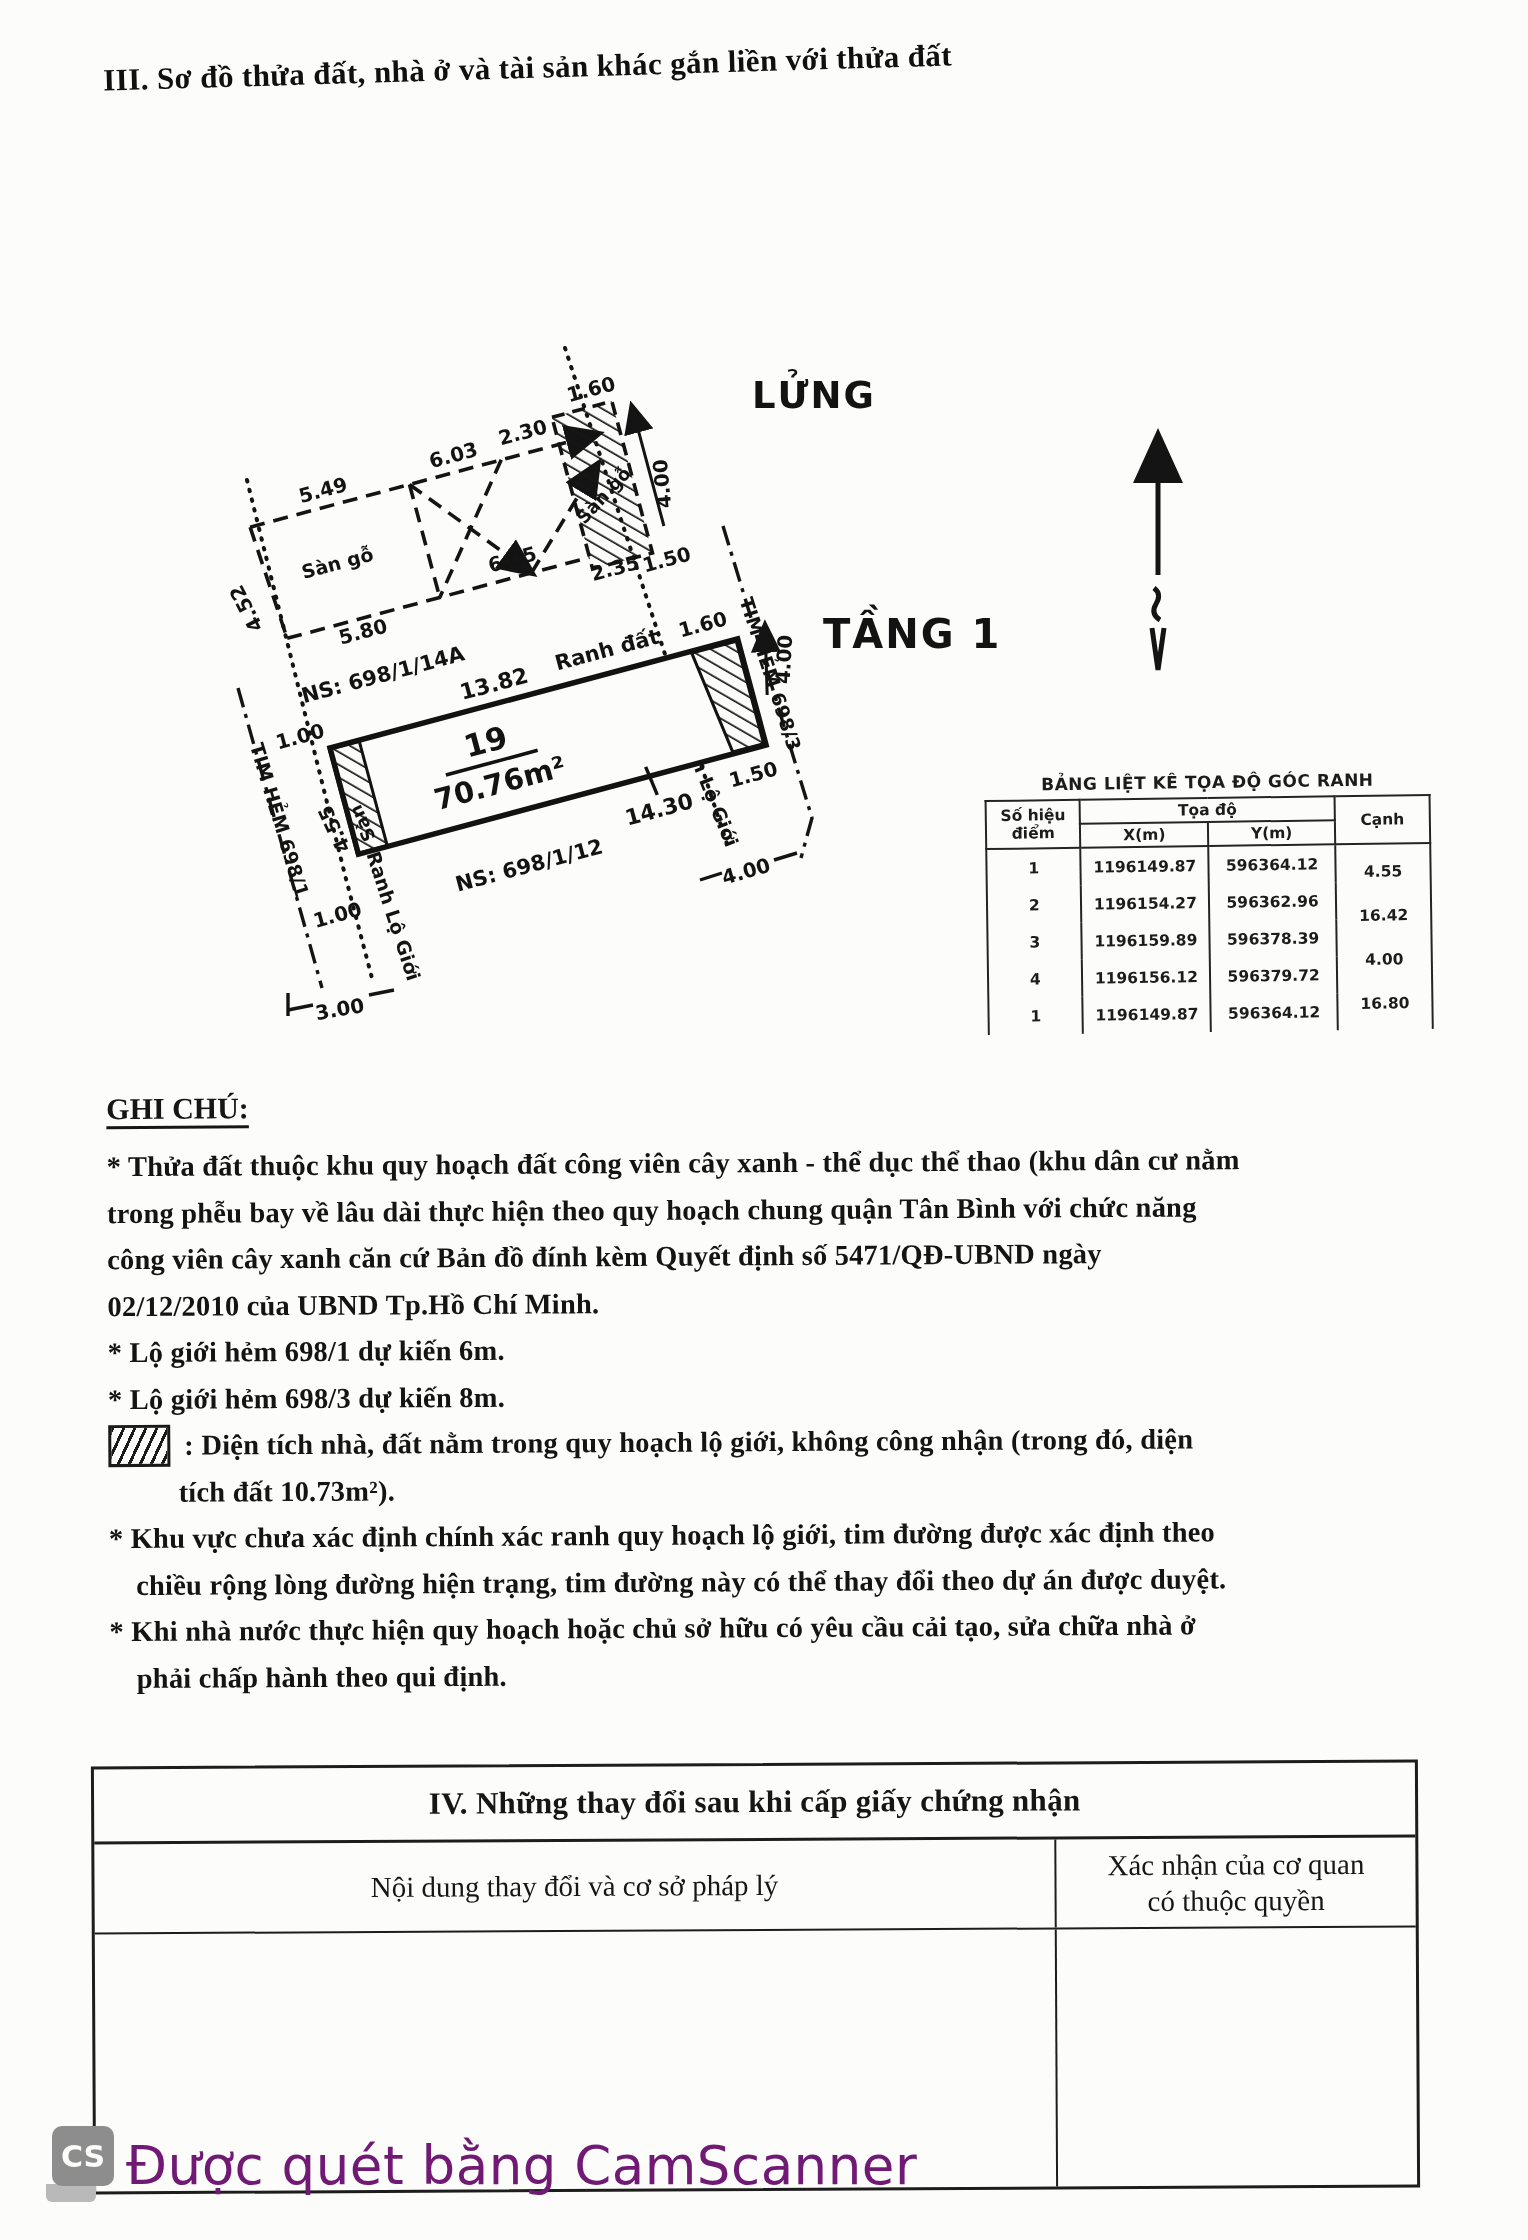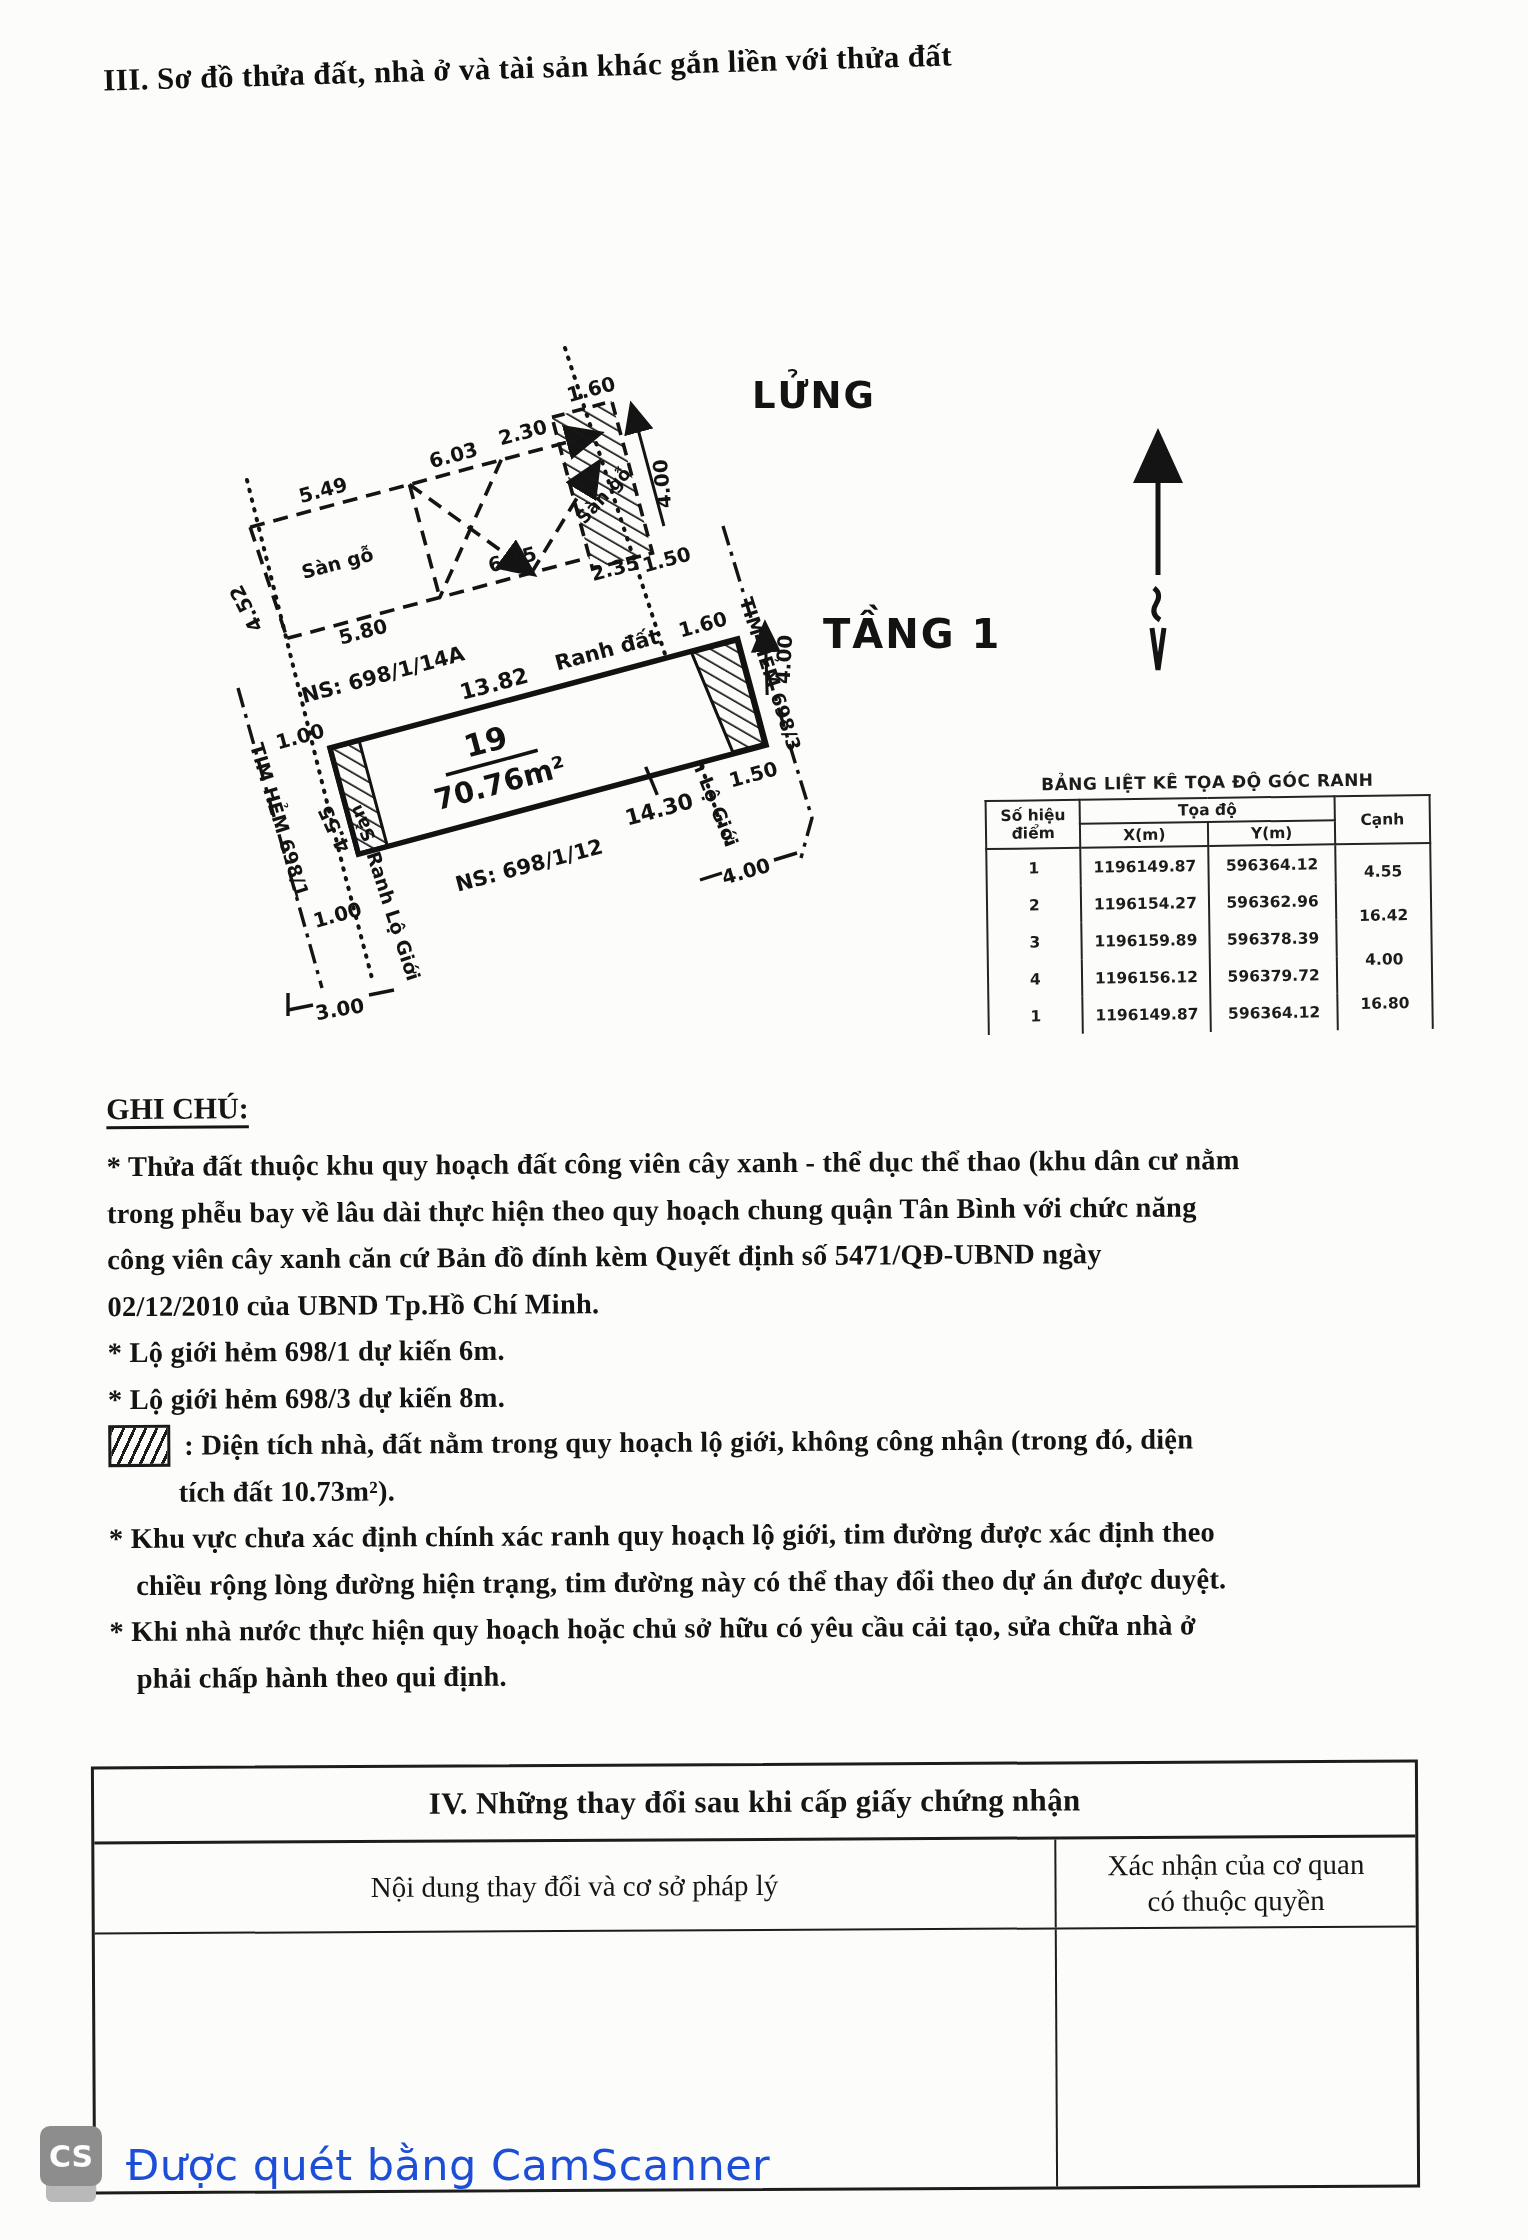--- a/index.html
+++ b/index.html
@@ -41,26 +41,26 @@
     justify-content:center;font-size:31px;font-weight:bold;letter-spacing:.3px;}
   .changes-header{height:88px;border-bottom:2.6px solid #1d1d1d;display:flex;}
   .changes-body{flex:1;display:flex;}
   .col-left{width:960px;border-right:2.6px solid #1d1d1d;display:flex;align-items:center;
     justify-content:center;font-size:29px;}
   .col-right{flex:1;display:flex;flex-direction:column;align-items:center;justify-content:center;
     font-size:29px;line-height:36px;}
   
   .watermark{position:absolute;left:40px;top:2126px;display:flex;align-items:center;z-index:5;}
   .cs-logo{width:64px;height:78px;position:relative;margin-right:22px;}
-  .cs-badge{position:absolute;left:0;top:0;width:62px;height:60px;background:#8d8d8d;
+  .cs-badge{position:absolute;left:12px;top:0;width:62px;height:60px;background:#8d8d8d;
     border-radius:10px;display:flex;align-items:center;justify-content:center;
     font-family:"DejaVu Sans",sans-serif;font-weight:bold;font-size:30px;color:#fcfcfa;}
   .cs-tab{position:absolute;left:6px;top:58px;width:50px;height:18px;background:#b9b9b9;
     border-radius:0 0 6px 6px;}
-  .wm-text{font-family:"DejaVu Sans",sans-serif;font-size:43px;color:#1d4ed8;letter-spacing:.5px;}
+  .wm-text{font-family:"DejaVu Sans",sans-serif;font-size:53px;color:#701a75;letter-spacing:.5px;}
   
   text{font-family:"DejaVu Sans",sans-serif;fill:#131313;font-weight:bold;}
 </style>
 </head>
 <body>
 
 <div id="page">
 
   <div class="doc-title">III. Sơ đồ thửa đất, nhà ở và tài sản khác gắn liền với thửa đất</div>
 

